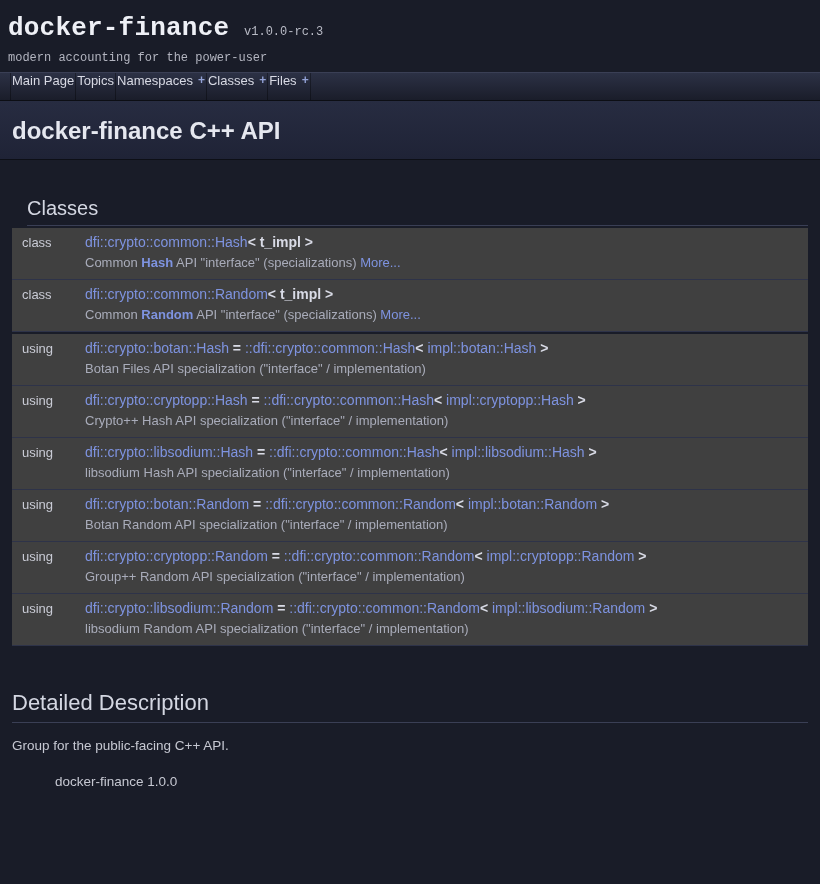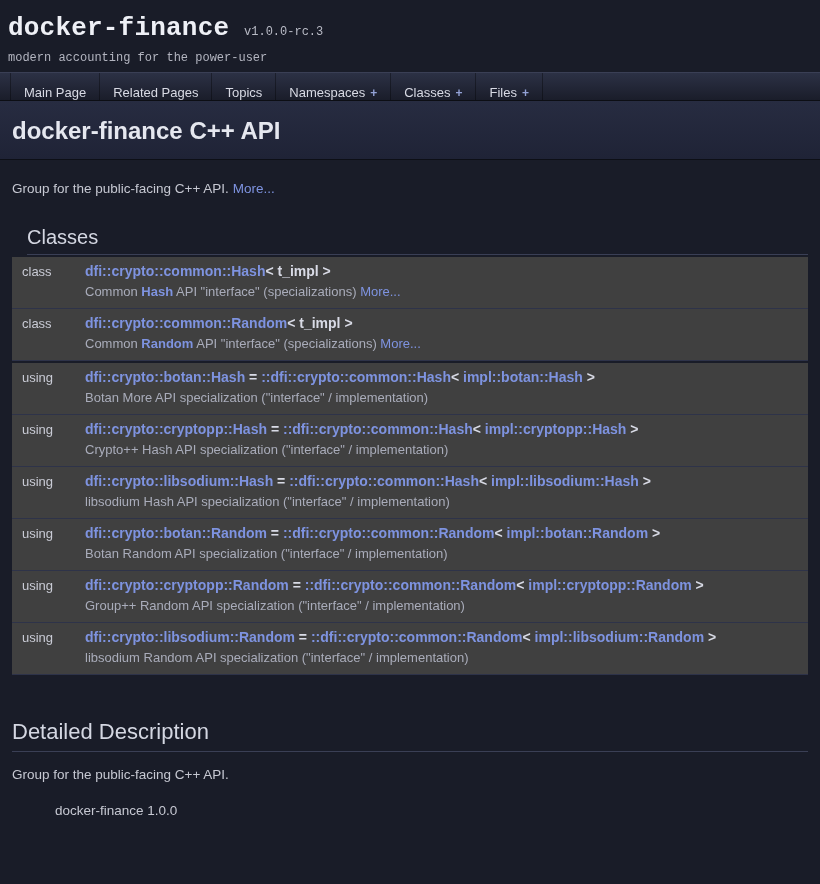--- a/index.html
+++ b/index.html
@@ -20,21 +20,21 @@
 
   
   .main-nav {
     display:flex; align-items:stretch; height:29px;
     background:linear-gradient(#2c3145,#1a1d2a);
     border-top:1px solid #3a3f55;
     border-bottom:1px solid #0c0e14;
     padding-left:10px;
   }
   .tab {
-    display:flex; align-items:flex-end; padding:0 13px;
+    display:flex; align-items:flex-start; padding:0 1px;
     color:#d8dae4; font-size:13px; cursor:pointer;
     border-right:1px solid rgba(0,0,0,0.35);
   }
   .tab:first-child { border-left:1px solid rgba(0,0,0,0.35); }
   .tab .drop { color:#93a2d6; margin-left:5px; font-weight:700; font-size:12px; }
   .tab .drop:empty { display:none; }
 
   
   .page-header {
     background:linear-gradient(#272c41,#1f2336);
@@ -58,21 +58,21 @@
   table.memberdecls {
     border-collapse:collapse; width:100%;
     background:#404040; margin-top:2px;
     border-bottom:1px solid #2e3349;
   }
   .memberdecls td { vertical-align:top; padding:0; }
   .memberdecls tr + tr td { border-top:1px solid #2e3349; }
   td.kind { width:73px; padding:7px 4px 2px 10px; color:#c9cbd5; white-space:nowrap; font-size:13px; }
   td.mright { padding:0 4px 0 0; }
   .decl { padding-top:6px; font-size:14px; font-weight:700; color:#d9dbe6; line-height:17px; white-space:nowrap; }
-  .decl a { font-weight:700; }
+  .decl a { font-weight:400; }
   .mdesc { padding:4px 0 8px 0; color:#a9acba; font-size:13px; line-height:16px; }
   .mdesc a.dlink { font-weight:700; }
 
   
   .dd-text { margin:14px 0 0 0; color:#c6c8d2; font-size:13.5px; line-height:17px; }
   dl.since { margin:20px 0 0 15px; }
   dl.since dt { font-weight:700; color:#e2e4ec; font-size:13.5px; }
   dl.since dd { margin:6px 0 0 28px; color:#c6c8d2; font-size:13.5px; }
 </style>
 </head>
@@ -85,24 +85,20 @@
   </div>
   <div class="project-brief">modern accounting for the power-user</div>
 </div>
 
 <div class="main-nav">
   <div class="tab">
     <span>Main Page</span>
 
   </div>
   <div class="tab">
-    <span>Related Pages</span>
-
-  </div>
-  <div class="tab">
     <span>Topics</span>
 
   </div>
   <div class="tab">
     <span>Namespaces</span>
     <span class="drop">+</span>
   </div>
   <div class="tab">
     <span>Classes</span>
     <span class="drop">+</span>
@@ -112,24 +108,20 @@
     <span class="drop">+</span>
   </div>
 </div>
 
 <div class="page-header">
   <div class="page-title">docker-finance C++ API</div>
 </div>
 
 <div class="contents">
 
-  <p class="intro">
-    <span>Group for the public-facing C++ API.</span>
-    <a>More...</a>
-  </p>
 
   <h2 class="groupheader">Classes</h2>
 
   <table class="memberdecls">
     <tbody>
       <tr>
         <td class="kind">class</td>
         <td class="mright">
           <div class="decl"><a>dfi::crypto::common::Hash</a><span>&lt; t_impl &gt;</span></div>
           <div class="mdesc"><span>Common </span><a class="dlink">Hash</a><span> API "interface" (specializations) </span><a>More...</a></div>
@@ -145,21 +137,21 @@
     </tbody>
   </table>
 
 
   <table class="memberdecls">
     <tbody>
       <tr>
         <td class="kind">using</td>
         <td class="mright">
           <div class="decl"><a>dfi::crypto::botan::Hash</a><span> = </span><a>::dfi::crypto::common::Hash</a><span>&lt; </span><a>impl::botan::Hash</a><span> &gt;</span></div>
-          <div class="mdesc">Botan More API specialization ("interface" / implementation)</div>
+          <div class="mdesc">Botan Files API specialization ("interface" / implementation)</div>
         </td>
       </tr>
       <tr>
         <td class="kind">using</td>
         <td class="mright">
           <div class="decl"><a>dfi::crypto::cryptopp::Hash</a><span> = </span><a>::dfi::crypto::common::Hash</a><span>&lt; </span><a>impl::cryptopp::Hash</a><span> &gt;</span></div>
           <div class="mdesc">Crypto++ Hash API specialization ("interface" / implementation)</div>
         </td>
       </tr>
       <tr>

